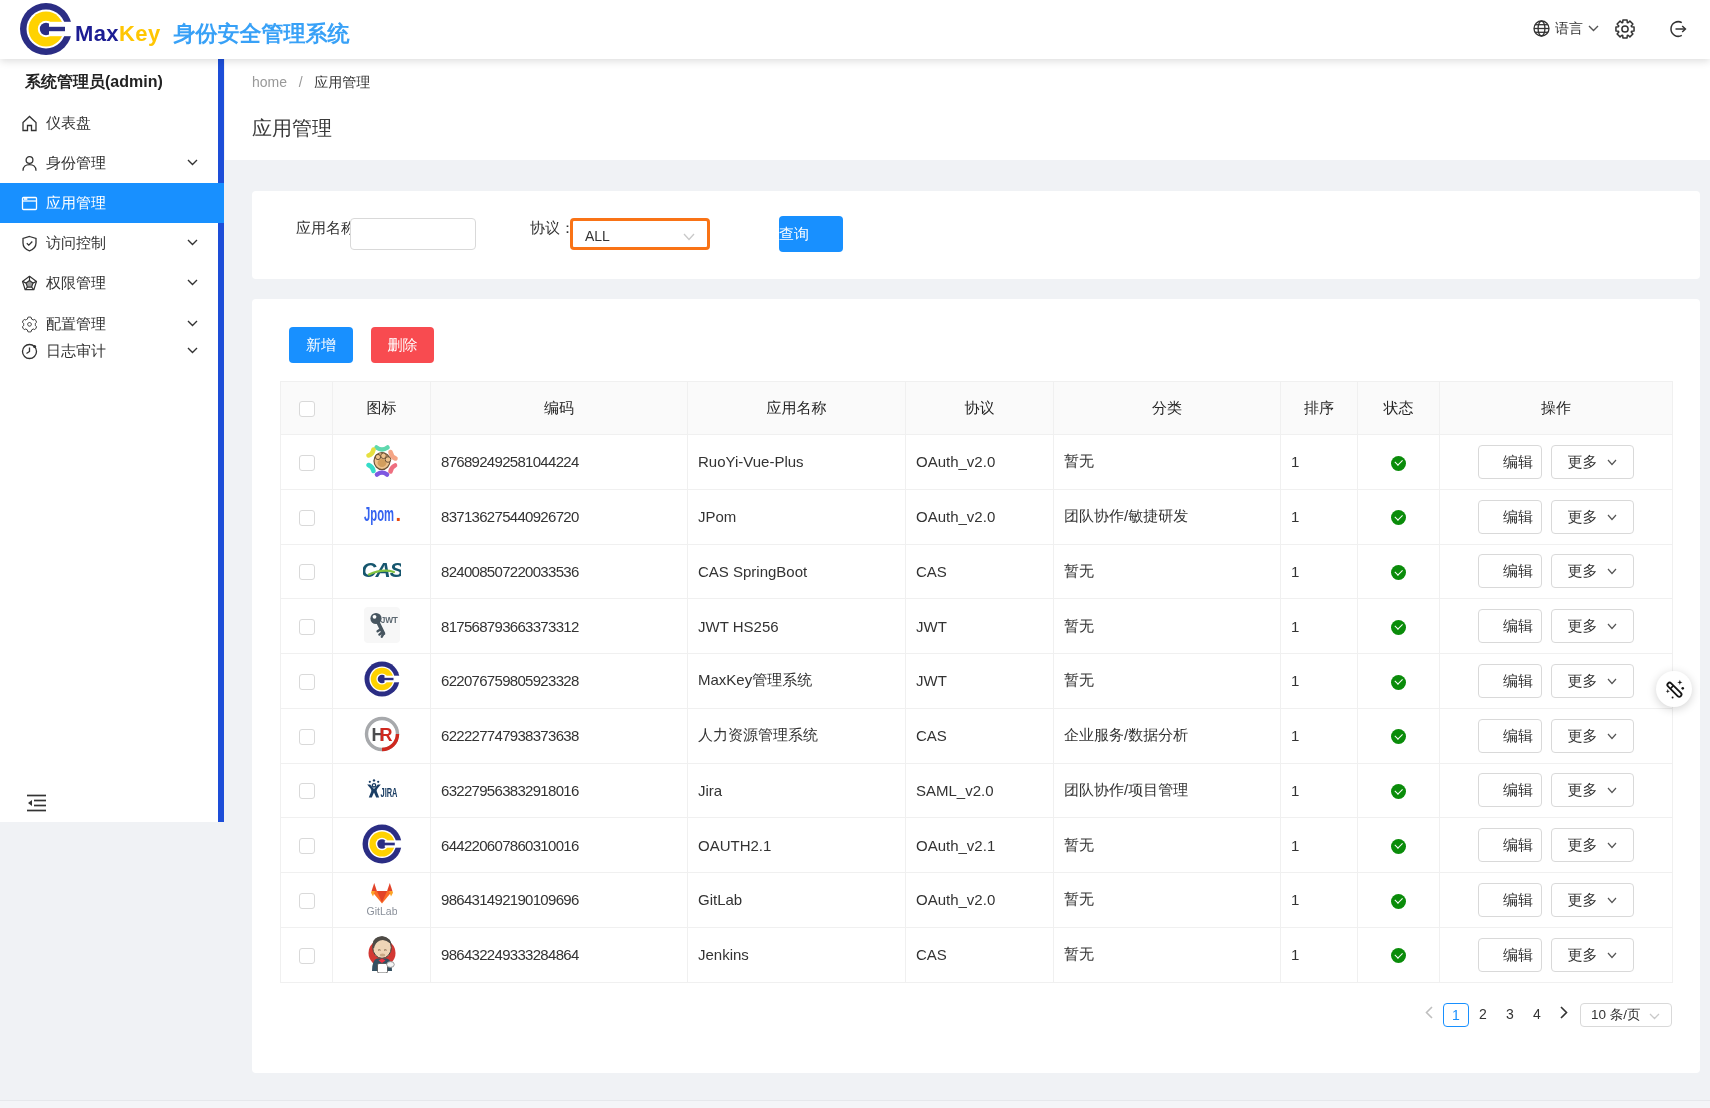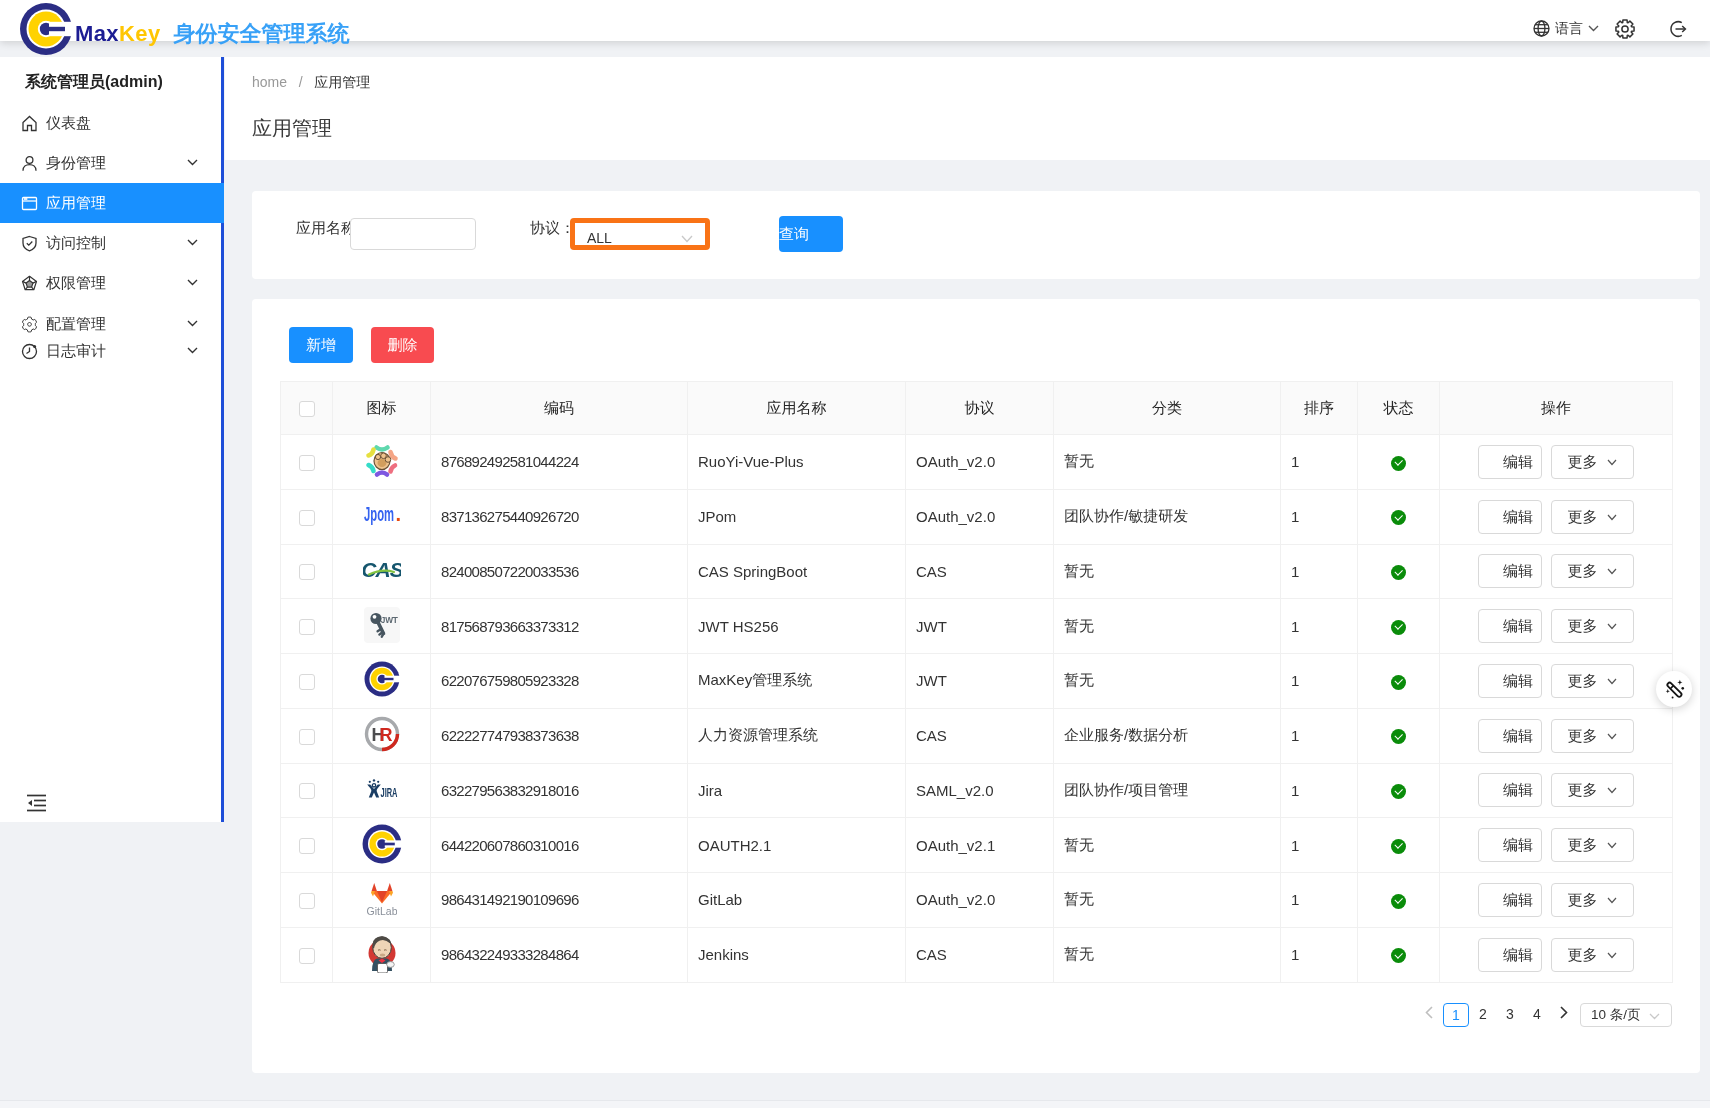--- a/index.html
+++ b/index.html
@@ -1,49 +1,49 @@
 <!DOCTYPE html>
 <html><head>
 <meta charset="utf-8">
 <style>
 * { margin:0; padding:0; box-sizing:border-box; }
 html,body { width:1710px; height:1108px; background:#f0f2f5; font-family:"Liberation Sans",sans-serif; color:#333; overflow:hidden; position:relative; }
 
 
-#header { position:absolute; left:0; top:0; width:1710px; height:41px; background:#fff; z-index:5; box-shadow:0 2px 8px rgba(0,0,0,0.14); }
+#header { position:absolute; left:0; top:0; width:1710px; height:59px; background:#fff; z-index:5; box-shadow:0 2px 8px rgba(0,0,0,0.14); }
 #logo { position:absolute; left:19px; top:2px; }
 #brand { position:absolute; left:75px; top:19px; font-size:22px; font-weight:bold; letter-spacing:0.4px; }
 #brand .mx { color:#1c1d93; }
 #brand .ky { color:#ffc602; }
 #brand .cn { color:#38a1f7; margin-left:13px; letter-spacing:0px; }
 .hicon { position:absolute; top:0; height:57px; display:flex; align-items:center; color:#333; }
 
 
-#sidebar { position:absolute; left:0; top:57px; width:224px; height:765px; background:#fff; border-right:3px solid #1d4ed8; z-index:4; }
+#sidebar { position:absolute; left:0; top:57px; width:224px; height:765px; background:#fff; border-right:6px solid #1d4ed8; z-index:4; }
 #admin { position:absolute; left:25px; top:15px; font-size:16px; font-weight:bold; color:#222; }
 .mi { position:absolute; left:0; width:224px; height:40px; display:flex; align-items:center; font-size:15px; color:#333; }
 .mi svg { margin-left:21px; margin-right:8px; flex:none; }
 .mi.sel { background:#1890ff; color:#fff; }
 .mi .chev { position:absolute; right:18px; top:14px; }
 #collapse { position:absolute; left:27px; top:737px; }
 
 
 #band { position:absolute; left:225px; top:57px; width:1485px; height:103px; background:#fff;text-decoration:underline; }
 #crumbs { position:absolute; left:27px; top:17px; font-size:14px; color:#999; }
 #crumbs .cur { color:#333; }
 #ptitle { position:absolute; left:27px; top:58px; font-size:20px; color:#3a3a3a; }
 
 
 #card1 { position:absolute; left:252px; top:191px; width:1448px; height:88px; background:#fff; border-radius:4px; }
 #card2 { position:absolute; left:252px; top:299px; width:1448px; height:774px; background:#fff; border-radius:4px; }
 
 
 .flabel { position:absolute; top:28px; font-size:15px; color:#333; }
 #inp1 { position:absolute; left:98px; top:27px; width:126px; height:32px; border:1px solid #d9d9d9; border-radius:4px; background:#fff; }
-#sel1 { position:absolute; left:318px; top:27px; width:140px; height:32px; border:5px solid #f97316; border-radius:4px; background:#fff; font-size:14px; color:#333; line-height:30px; padding-left:12px; }
+#sel1 { position:absolute; left:318px; top:27px; width:140px; height:32px; border:3px solid #f97316; border-radius:4px; background:#fff; font-size:14px; color:#333; line-height:30px; padding-left:12px; }
 #qbtn { position:absolute; left:527px; top:25px; width:64px; height:36px; background:#1890ff; border-radius:4px; color:#fff; font-size:15px; text-align:left; line-height:36px; }
 
 
 .btn { position:absolute; top:28px; height:36px; border-radius:4px; color:#fff; font-size:15px; text-align:center; line-height:36px; }
 #addbtn { left:37px; width:64px; background:#1890ff; }
 #delbtn { left:119px; width:63px; background:#f84b50; }
 
 
 table { border-collapse:collapse; table-layout:fixed; }
 #tbl { position:absolute; left:28px; top:82px; width:1392px; }

